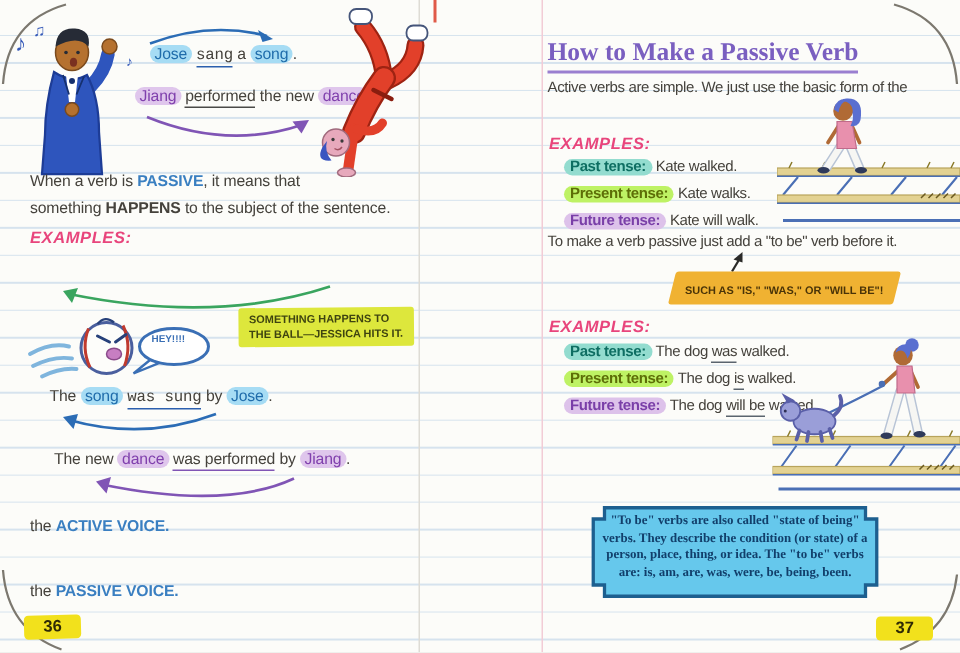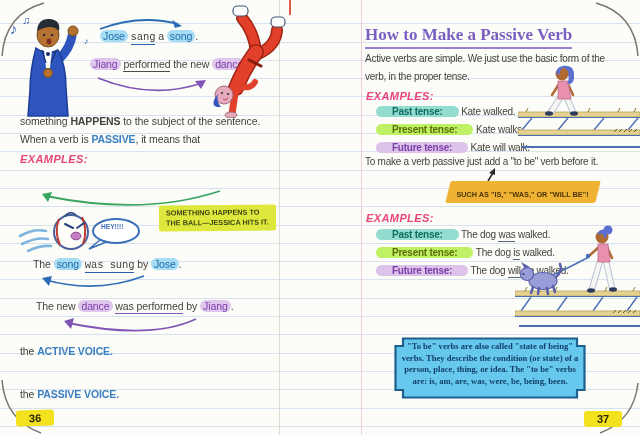--- a/index.html
+++ b/index.html
@@ -22,21 +22,21 @@
   .hl-purple{background:#dfc6ec;color:#8040ad;}
   .hl-yellow{background:#e9f13d;color:#5f6b04;}
   .u{border-bottom:1.6px solid #4a4a48;padding-bottom:0.5px;}
   .u-blue{border-color:#2b5fae;font-family:Liberation Mono, monospace;}
   .u-purple{border-color:#8055b5;}
   .u-green{border-color:#3f9e63;}
   .u-gray{border-color:#5a646e;}
   .blue-cap{color:#3a7fc1;font-weight:bold;}
   .caps{font-weight:bold;}
   .examples{font-weight:bold;font-size:11px;color:#e8457c;letter-spacing:0.4px;font-style:italic;}
-  .bdg{display:inline-block;padding:0 16px;border-radius:7px;font-weight:bold;}
+  .bdg{display:inline-block;padding:0 4px;border-radius:7px;font-weight:bold;}
   .bdg-past{background:#93dccf;color:#0e6e62;}
   .bdg-present{background:#bef264;color:#5d6e07;}
   .bdg-future{background:#ddc2ea;color:#7a3fa8;text-align:center;}
   #title{font-family:"Liberation Serif","DejaVu Serif",serif;font-weight:bold;font-size:17px;color:#7a5fc0;
          border-bottom:2px solid #9a7fd0;padding-bottom:2px;}
   .callout-ball{background:#dde73c;color:#3f4410;font-weight:bold;font-size:7.3px;line-height:10px;
          padding:3px 7px;border-radius:2px;transform:rotate(-0.5deg);text-align:left;}
   .gold{background:#f0b232;transform:skewX(-14deg);padding:2px 9px;border-radius:2px;}
   .gold>span{display:inline-block;transform:skewX(14deg);font-weight:bold;font-size:7.3px;color:#4a3408;}
   .pagenum{background:#f2e11c;color:#2f2a05;font-weight:bold;font-size:11px;padding:2px 13px;border-radius:3px;}
@@ -115,22 +115,22 @@
     <rect x="31" y="4" width="15" height="10" rx="4.5" fill="#fff" stroke="#45557a" stroke-width="1.2"></rect>
     <rect x="69" y="15" width="14" height="10" rx="4.5" fill="#fff" stroke="#45557a" stroke-width="1.2"></rect>
     <circle cx="22" cy="93" r="9" fill="#e7a9bc" stroke="#a06a7d" stroke-width="1"></circle>
     <path d="M13,96 Q8,106 19,105 Q14,99 16,92 Z" fill="#3a55c0"></path>
     <circle cx="20" cy="91" r="1.1" fill="#3a3a3a"></circle>
       <circle cx="26" cy="92" r="1.1" fill="#3a3a3a"></circle>
     <path d="M21,97 q3,2 5,-1" stroke="#a05060" stroke-width="1" fill="none"></path>
   </svg>
 
   <div class="abs hand lh18" style="left:20px;top:112px">
+    <div><span>When a verb is </span><span class="blue-cap">PASSIVE</span><span>, it means that</span></div>
     <div><span>something </span><span class="caps">HAPPENS</span><span> to the subject of the sentence.</span></div>
-    <div><span>When a verb is </span><span class="blue-cap">PASSIVE</span><span>, it means that</span></div>
   </div>
 
   <div class="abs examples" style="left:20px;top:153px">EXAMPLES:</div>
 
   <svg class="abs" style="left:34px;top:186px" width="195" height="26">
     <path d="M186,5 Q110,30 12,10" stroke="#3aa55f" stroke-width="1.8" fill="none"></path>
     <polygon points="8,8 18,6 14,16" fill="#3aa55f"></polygon>
   </svg>
 
   <div class="abs callout-ball" style="left:159px;top:205px">
@@ -177,21 +177,20 @@
   <div class="abs hand lh18" style="left:20px;top:385px">
     <div><span>the </span><span class="blue-cap">PASSIVE VOICE.</span></div>
   </div>
 
   <div class="abs pagenum" style="left:16px;top:410px;transform:rotate(-1.5deg)">36</div>
 
   <div class="abs" id="title" style="left:365px;top:25px">How to Make a Passive Verb</div>
 
   <div class="abs hand-sm lh18" style="left:365px;top:50px">
     <div>Active verbs are simple. We just use the basic form of the</div>
-    <div>verb, in the proper tense.</div>
   </div>
 
   <div class="abs examples" style="left:366px;top:90px">EXAMPLES:</div>
 
   <div class="abs hand-sm" style="left:376px;top:106px"><span class="bdg bdg-past">Past tense:</span><span> Kate walked.</span></div>
   <div class="abs hand-sm" style="left:376px;top:124px"><span class="bdg bdg-present">Present tense:</span><span> Kate walks.</span></div>
   <div class="abs hand-sm" style="left:376px;top:142px"><span class="bdg bdg-future">Future tense:</span><span> Kate will walk.</span></div>
 
   <svg class="abs" style="left:518px;top:62px" width="122" height="92" viewBox="0 0 122 92">
     <rect x="0" y="50" width="122" height="5" fill="#e3d292" stroke="#b8a45c" stroke-width="0.8"></rect>

